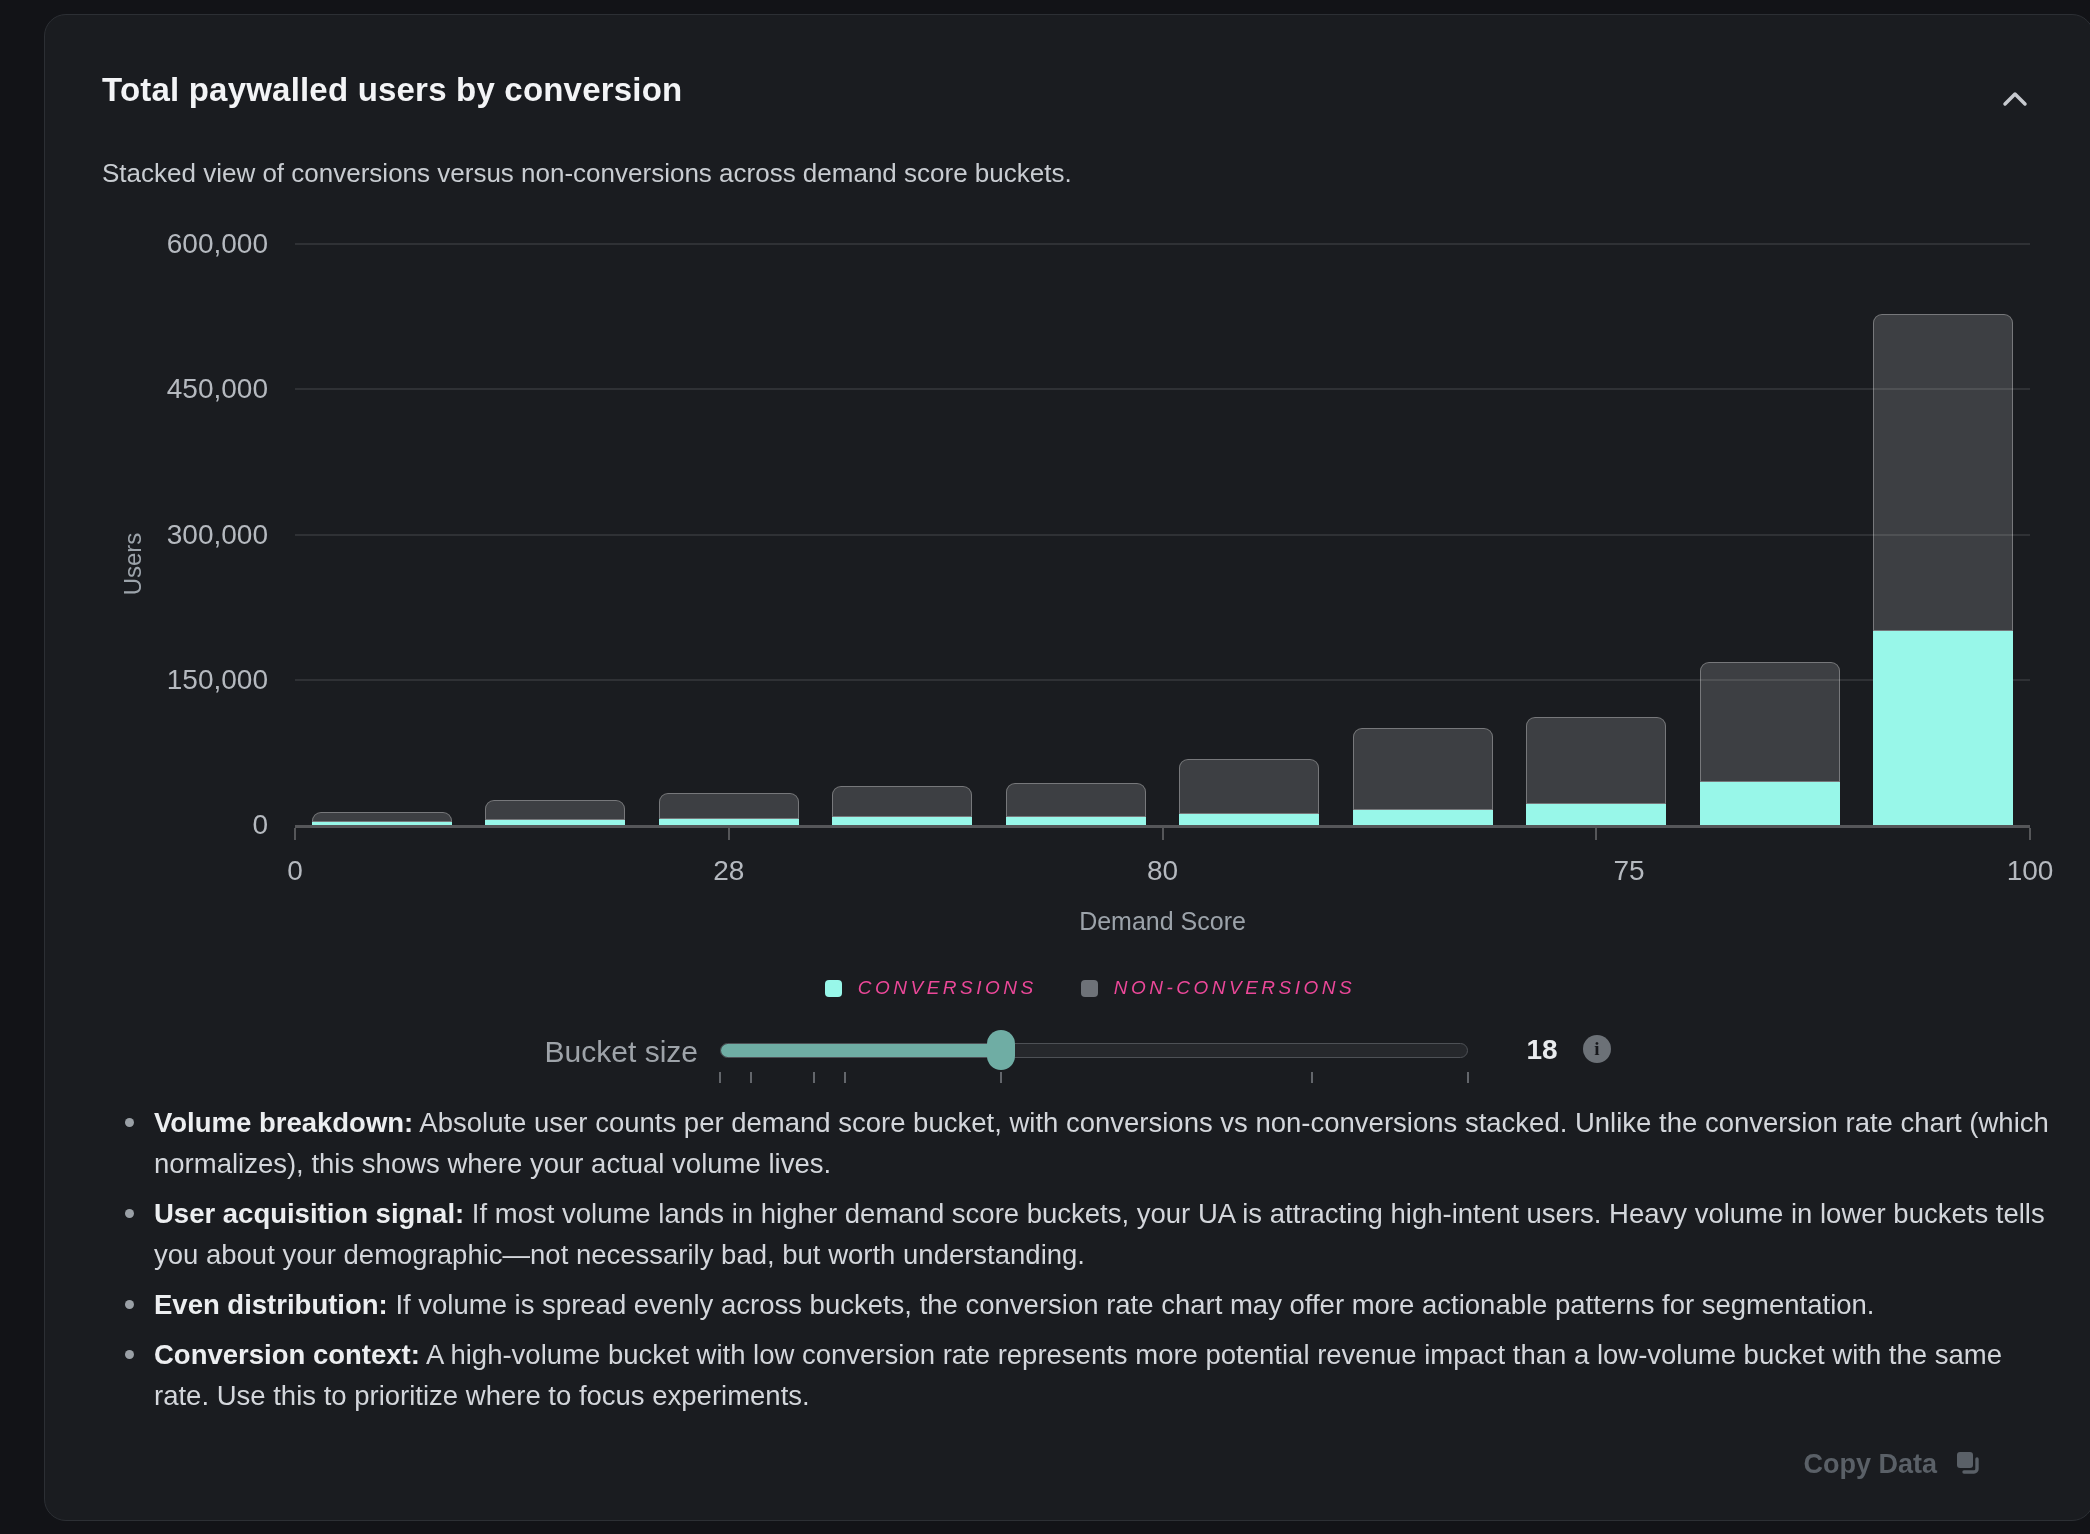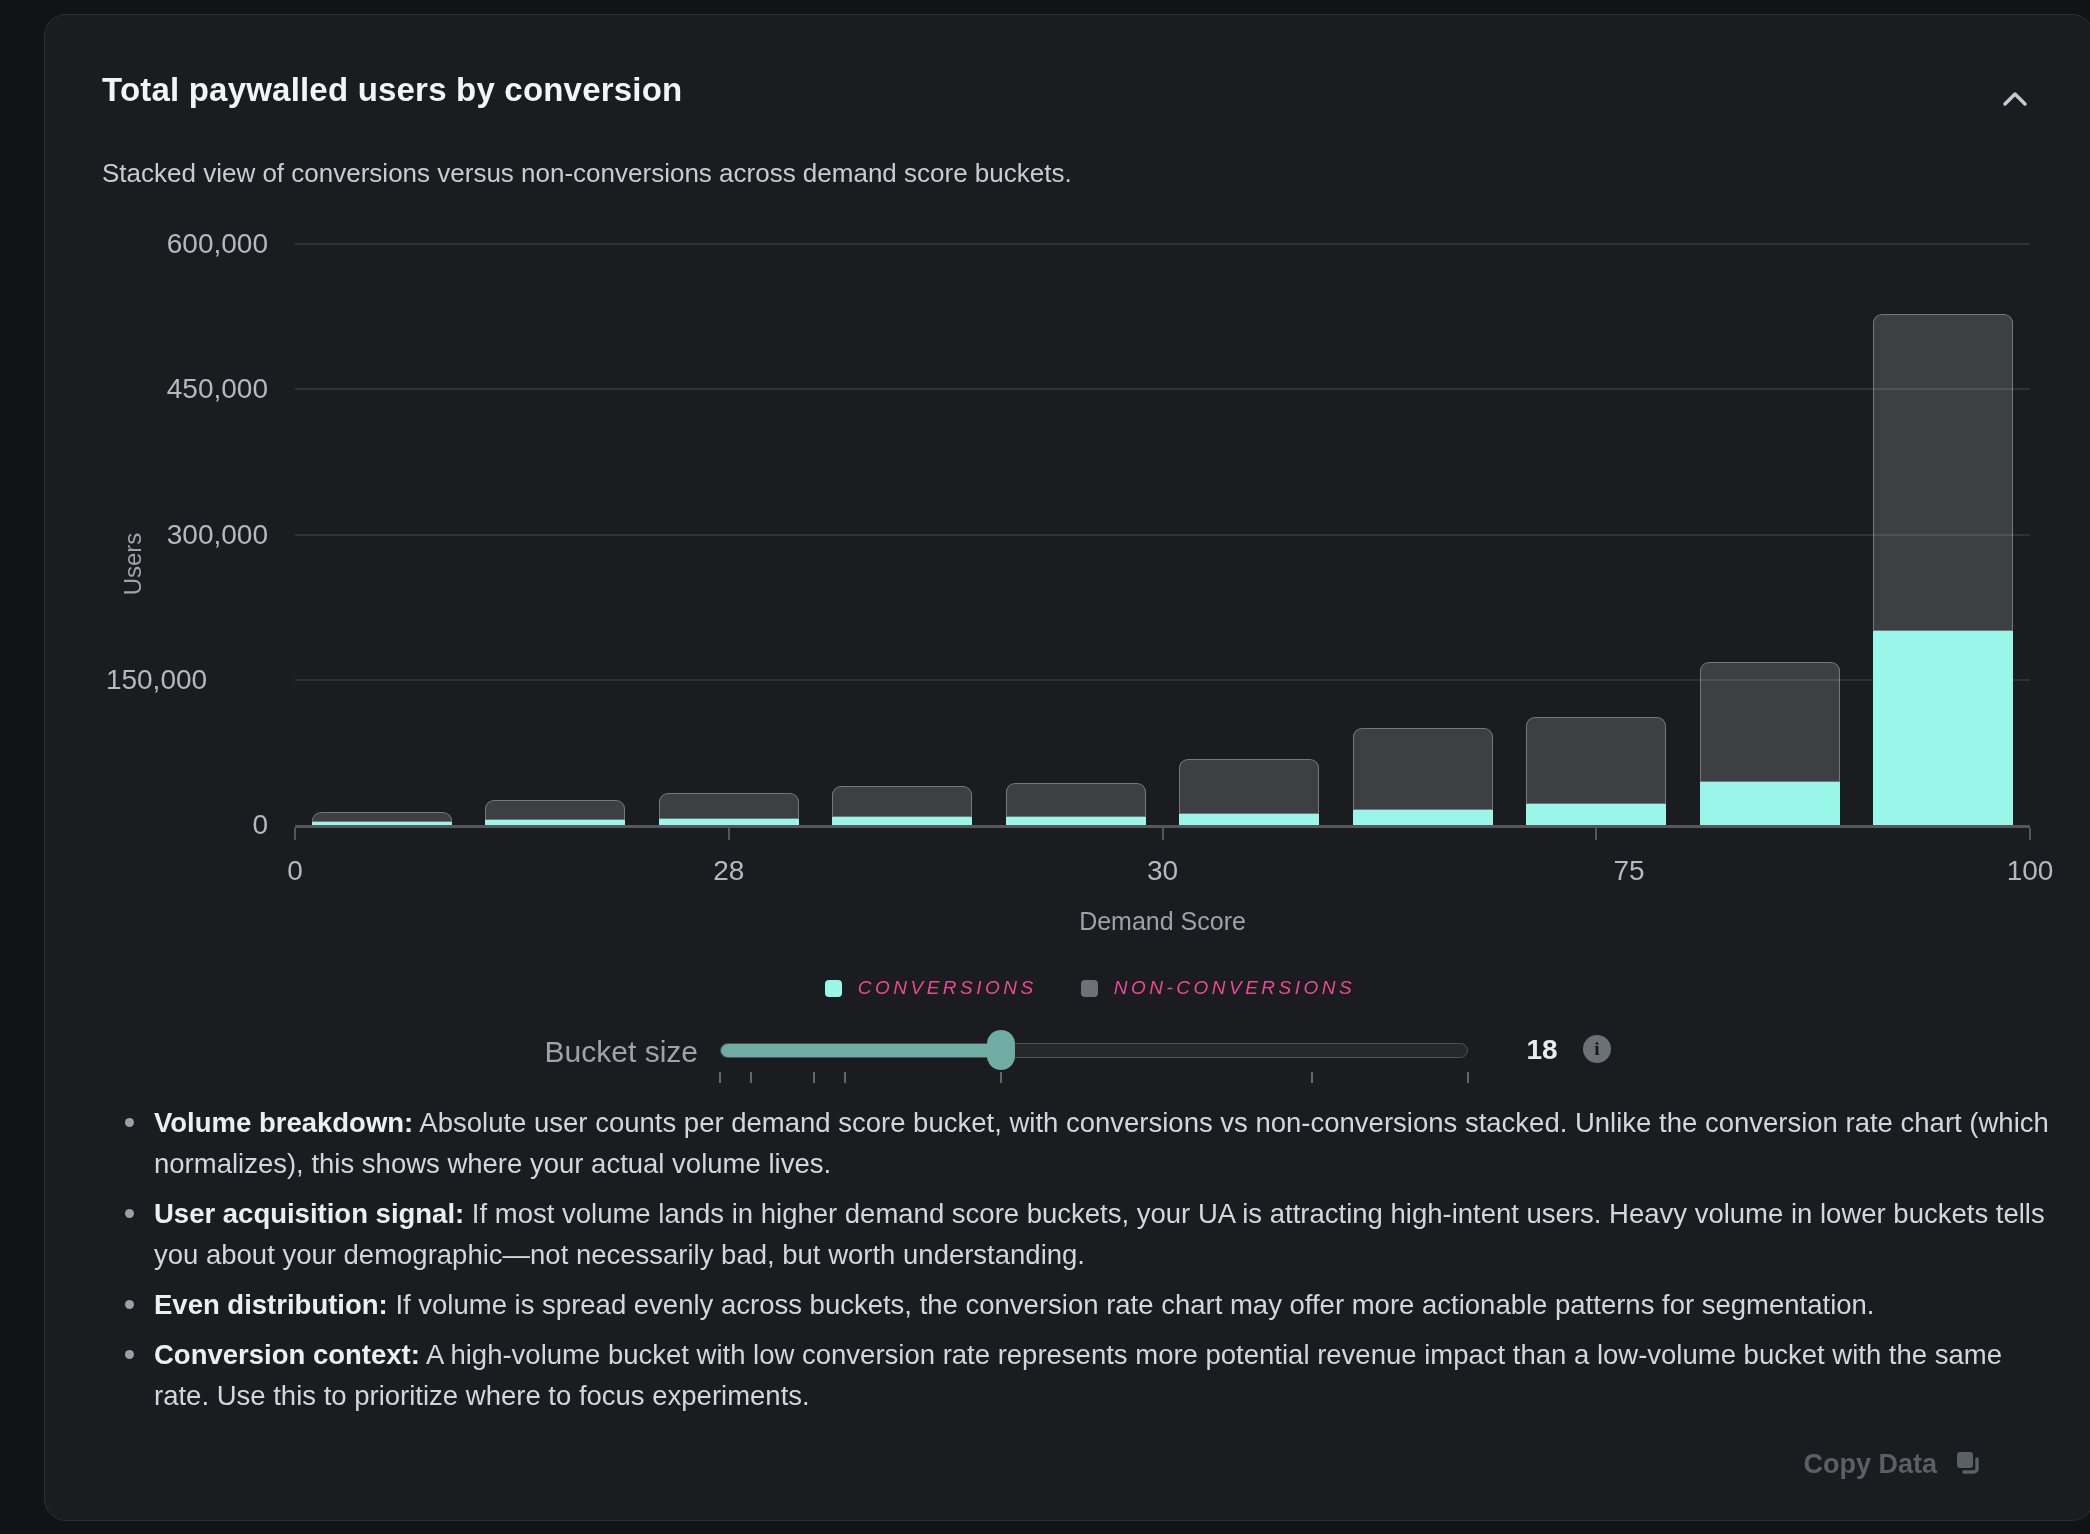--- a/index.html
+++ b/index.html
@@ -82,21 +82,21 @@
           <polyline points="3,13 13,3 23,13" fill="none" stroke="#C6C9CE" stroke-width="3.5" stroke-linecap="round" stroke-linejoin="round"></polyline>
         </svg>
       </span>
     </div>
 
     <div class="subtitle">Stacked view of conversions versus non-conversions across demand score buckets.</div>
 
     <div class="plot" id="plot">
         <div class="y-label" style="top: 794px;">0</div>
         <div class="gridline" style="left: 250px; top: 663.75px; width: 1735px;"></div>
-        <div class="y-label" style="top: 648.75px; text-align: center;">150,000</div>
+        <div class="y-label" style="top: 648.75px;">150,000</div>
         <div class="gridline" style="left: 250px; top: 518.5px; width: 1735px;"></div>
         <div class="y-label" style="top: 503.5px;">300,000</div>
         <div class="gridline" style="left: 250px; top: 373.25px; width: 1735px;"></div>
         <div class="y-label" style="top: 358.25px;">450,000</div>
         <div class="gridline" style="left: 250px; top: 228px; width: 1735px;"></div>
         <div class="y-label" style="top: 213px;">600,000</div>
         <div class="bar-stack" style="left: 266.75px; top: 229px; width: 140px; height: 581px;">
           <div class="seg-nonconv" style="height: 9.877px;"></div>
           <div class="seg-conv" style="height: 3.1955px; background: rgb(152, 247, 233);"></div>
         </div>
@@ -135,21 +135,21 @@
         <div class="bar-stack" style="left: 1828.25px; top: 229px; width: 140px; height: 581px;">
           <div class="seg-nonconv" style="height: 316.645px;"></div>
           <div class="seg-conv" style="height: 194.248px; background: rgb(152, 247, 233);"></div>
         </div>
         <div class="axis-line" style="left: 250px; top: 810px; width: 1735px;"></div>
         <div class="x-tick-mark" style="left: 249px; top: 813px;"></div>
         <div class="x-label" style="left: 250px; top: 840px;">0</div>
         <div class="x-tick-mark" style="left: 682.75px; top: 813px;"></div>
         <div class="x-label" style="left: 683.75px; top: 840px;">28</div>
         <div class="x-tick-mark" style="left: 1116.5px; top: 813px;"></div>
-        <div class="x-label" style="left: 1117.5px; top: 840px;">30</div>
+        <div class="x-label" style="left: 1117.5px; top: 840px;">80</div>
         <div class="x-tick-mark" style="left: 1550.25px; top: 813px;"></div>
         <div class="x-label" style="left: 1584px; top: 840px;">75</div>
         <div class="x-tick-mark" style="left: 1984px; top: 813px;"></div>
         <div class="x-label" style="left: 1985px; top: 840px;">100</div>
         <div class="y-axis-title" style="left: 88px; top: 549px;">Users</div>
         <div class="x-axis-title" style="left: 1117.5px; top: 892px;">Demand Score</div>
       </div>
 
     <div class="legend" id="legend">
         <div class="legend-item">

